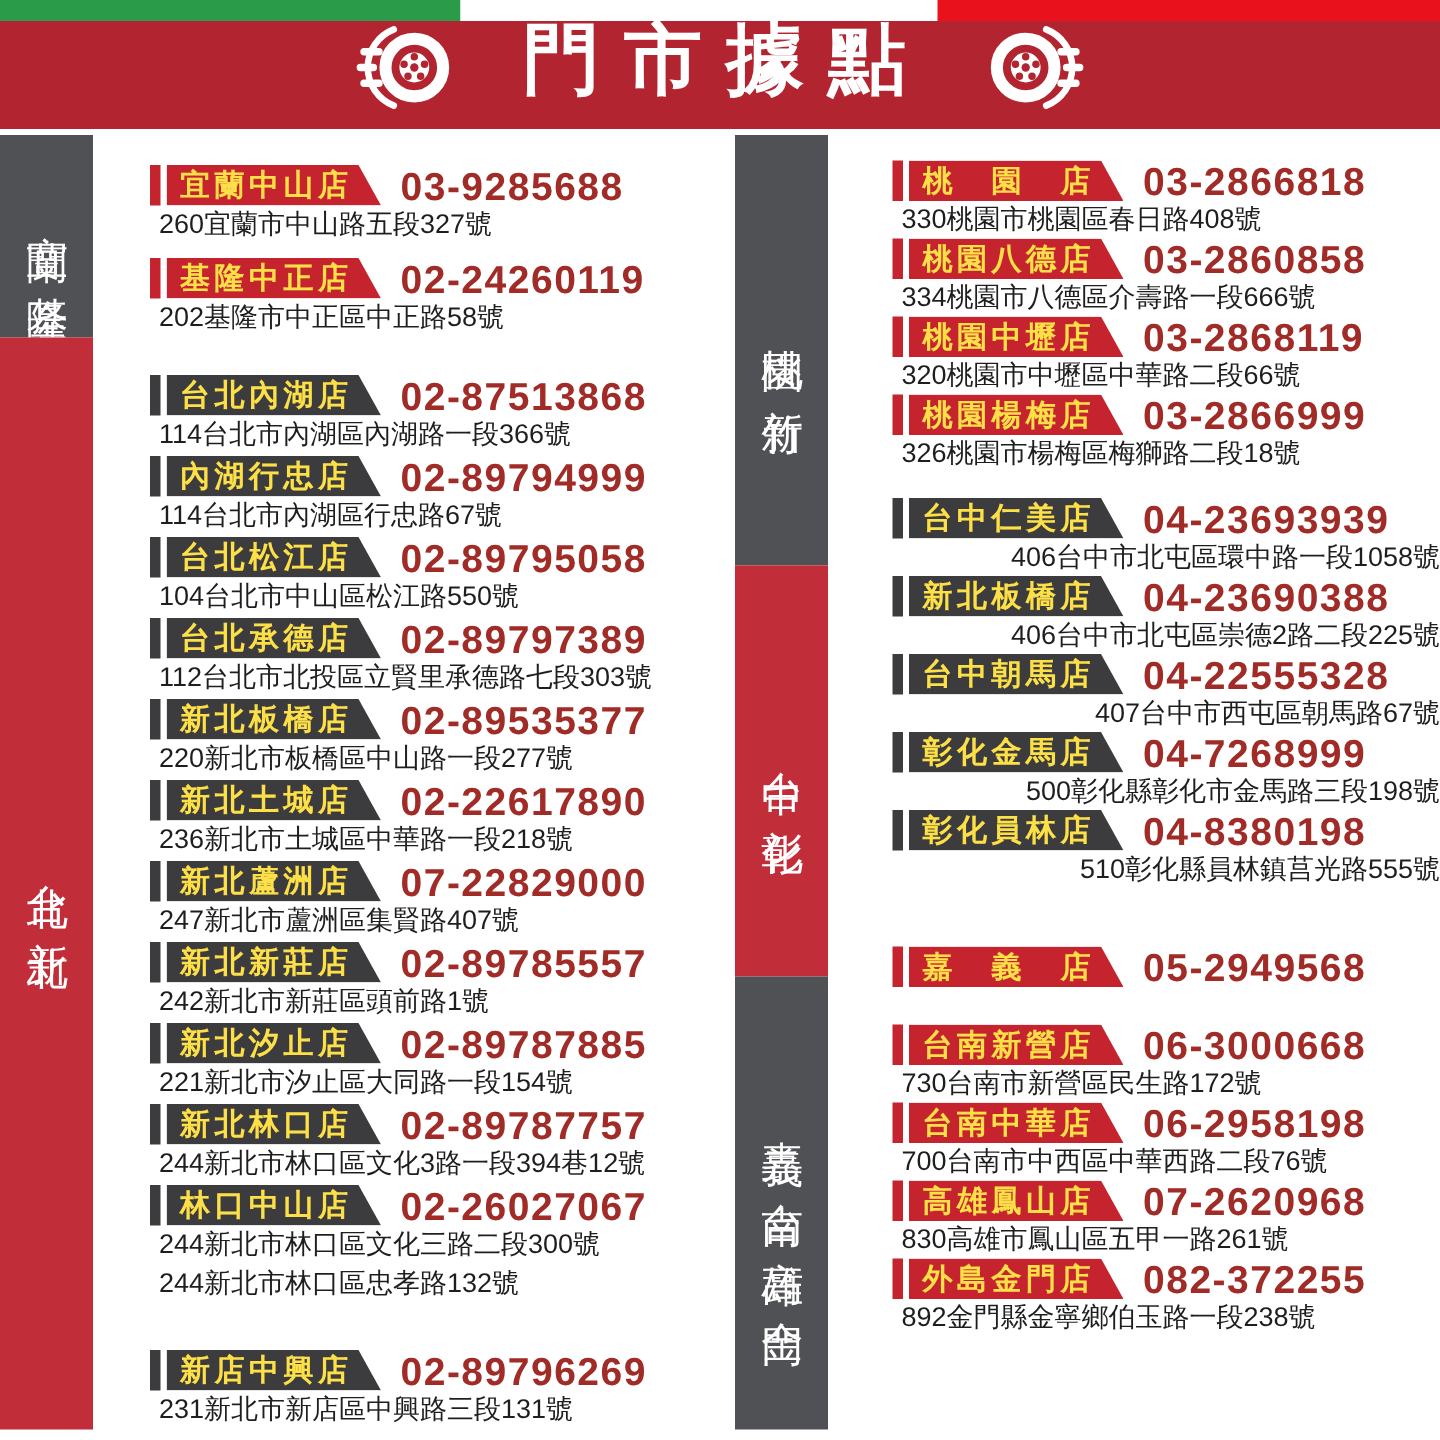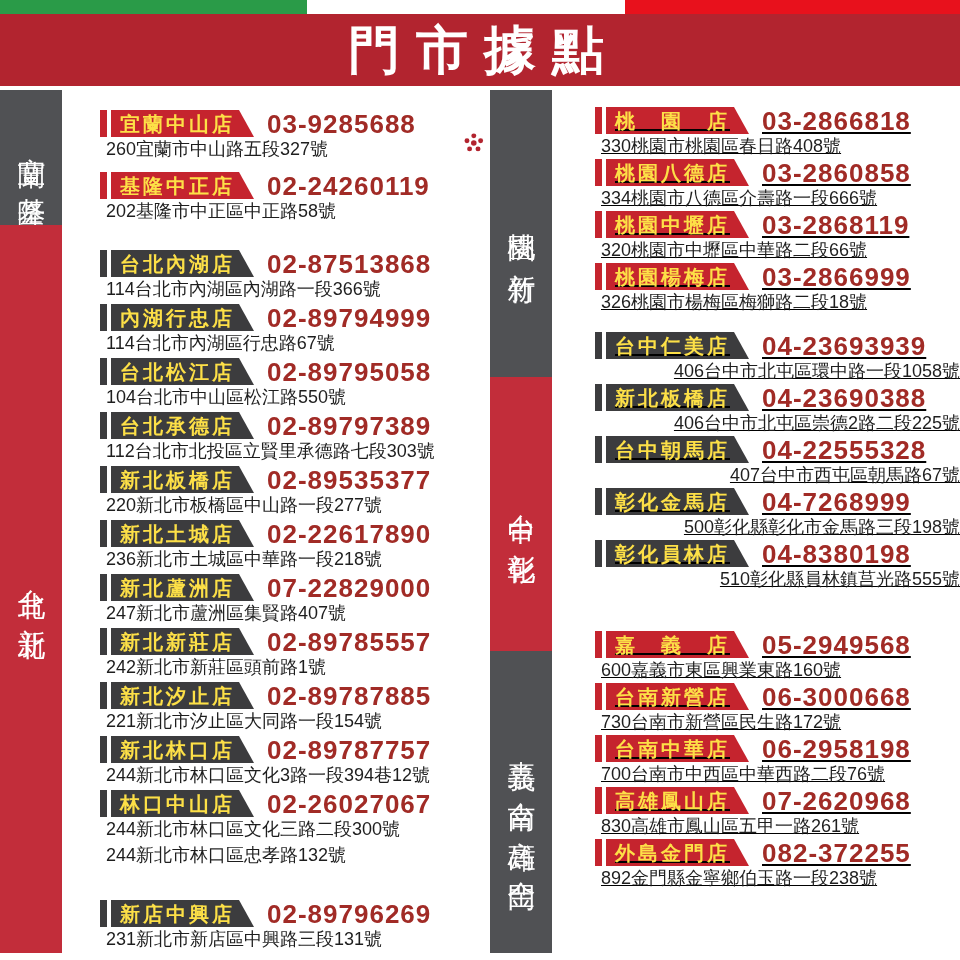--- a/index.html
+++ b/index.html
@@ -13,21 +13,21 @@
   
   .strip { position:absolute; top:0; height:14px; }
   .strip-green { left:0; width:307px; background:var(--strip_green); }
   .strip-white { left:307px; width:318px; background:#ffffff; }
   .strip-red   { left:625px; width:335px; background:var(--strip_red); }
 
   
   .banner {
     position:absolute; top:14px; left:0; width:960px; height:72px;
     background:var(--banner_red);
-    display:flex; align-items:center; justify-content:center; gap:36px;flex-direction:column;
+    display:flex; justify-content:center; gap:36px;
   }
   .banner-title {
     color:#ffffff; font-size:52px; font-weight:bold;
     letter-spacing:16px; text-indent:8px; line-height:1;
   }
   .wheel { width:68px; height:62px; flex:0 0 auto; }
   .wheel.mirror { transform:scaleX(-1); }
 
   
   .vbar { position:absolute; width:62px; top:90px; height:863px; display:flex; flex-direction:column; }
@@ -42,21 +42,21 @@
   }
   .vbar-left .sec-0 { height:135px; }
   .vbar-left .sec-1 { flex:1; }
   .vbar-mid .sec-0 { height:287px; }
   .vbar-mid .sec-1 { height:274px; }
   .vbar-mid .sec-2 { flex:1; }
 
   
   .col { position:absolute; }
   .col-left  { left:100px; top:110px; width:392px; }
-  .col-right { left:595px; top:107px; width:365px;text-decoration:underline; }
+  .col-right { left:595px; top:107px; width:365px; }
   .group { }
   .col-left  .group-0 { margin-bottom:25px; }
   .col-left  .group-0 .entry { margin-bottom:9px; }
   .col-left  .group-1 .entry { margin-bottom:1px; }
   .col-right .group-0 { margin-bottom:17px; }
   .col-right .group-1 { margin-bottom:39px;text-align:right; }
   .col-right .entry { height:52px; }
   .group .entry:last-child { margin-bottom:0; }
 
   .entry { height:53px; }
@@ -400,21 +400,20 @@
       </div>
       <div class="group group-2">
         <div class="entry s-red">
     <div class="badge-row">
       <span class="accent"></span>
       <span class="badge">
         <span class="badge-text">嘉　義　店</span>
       </span>
       <span class="phone">05-2949568</span>
     </div>
-    <div class="address">600嘉義市東區興業東路160號</div>
   </div>
         <div class="entry s-red">
     <div class="badge-row">
       <span class="accent"></span>
       <span class="badge">
         <span class="badge-text">台南新營店</span>
       </span>
       <span class="phone">06-3000668</span>
     </div>
     <div class="address">730台南市新營區民生路172號</div>

